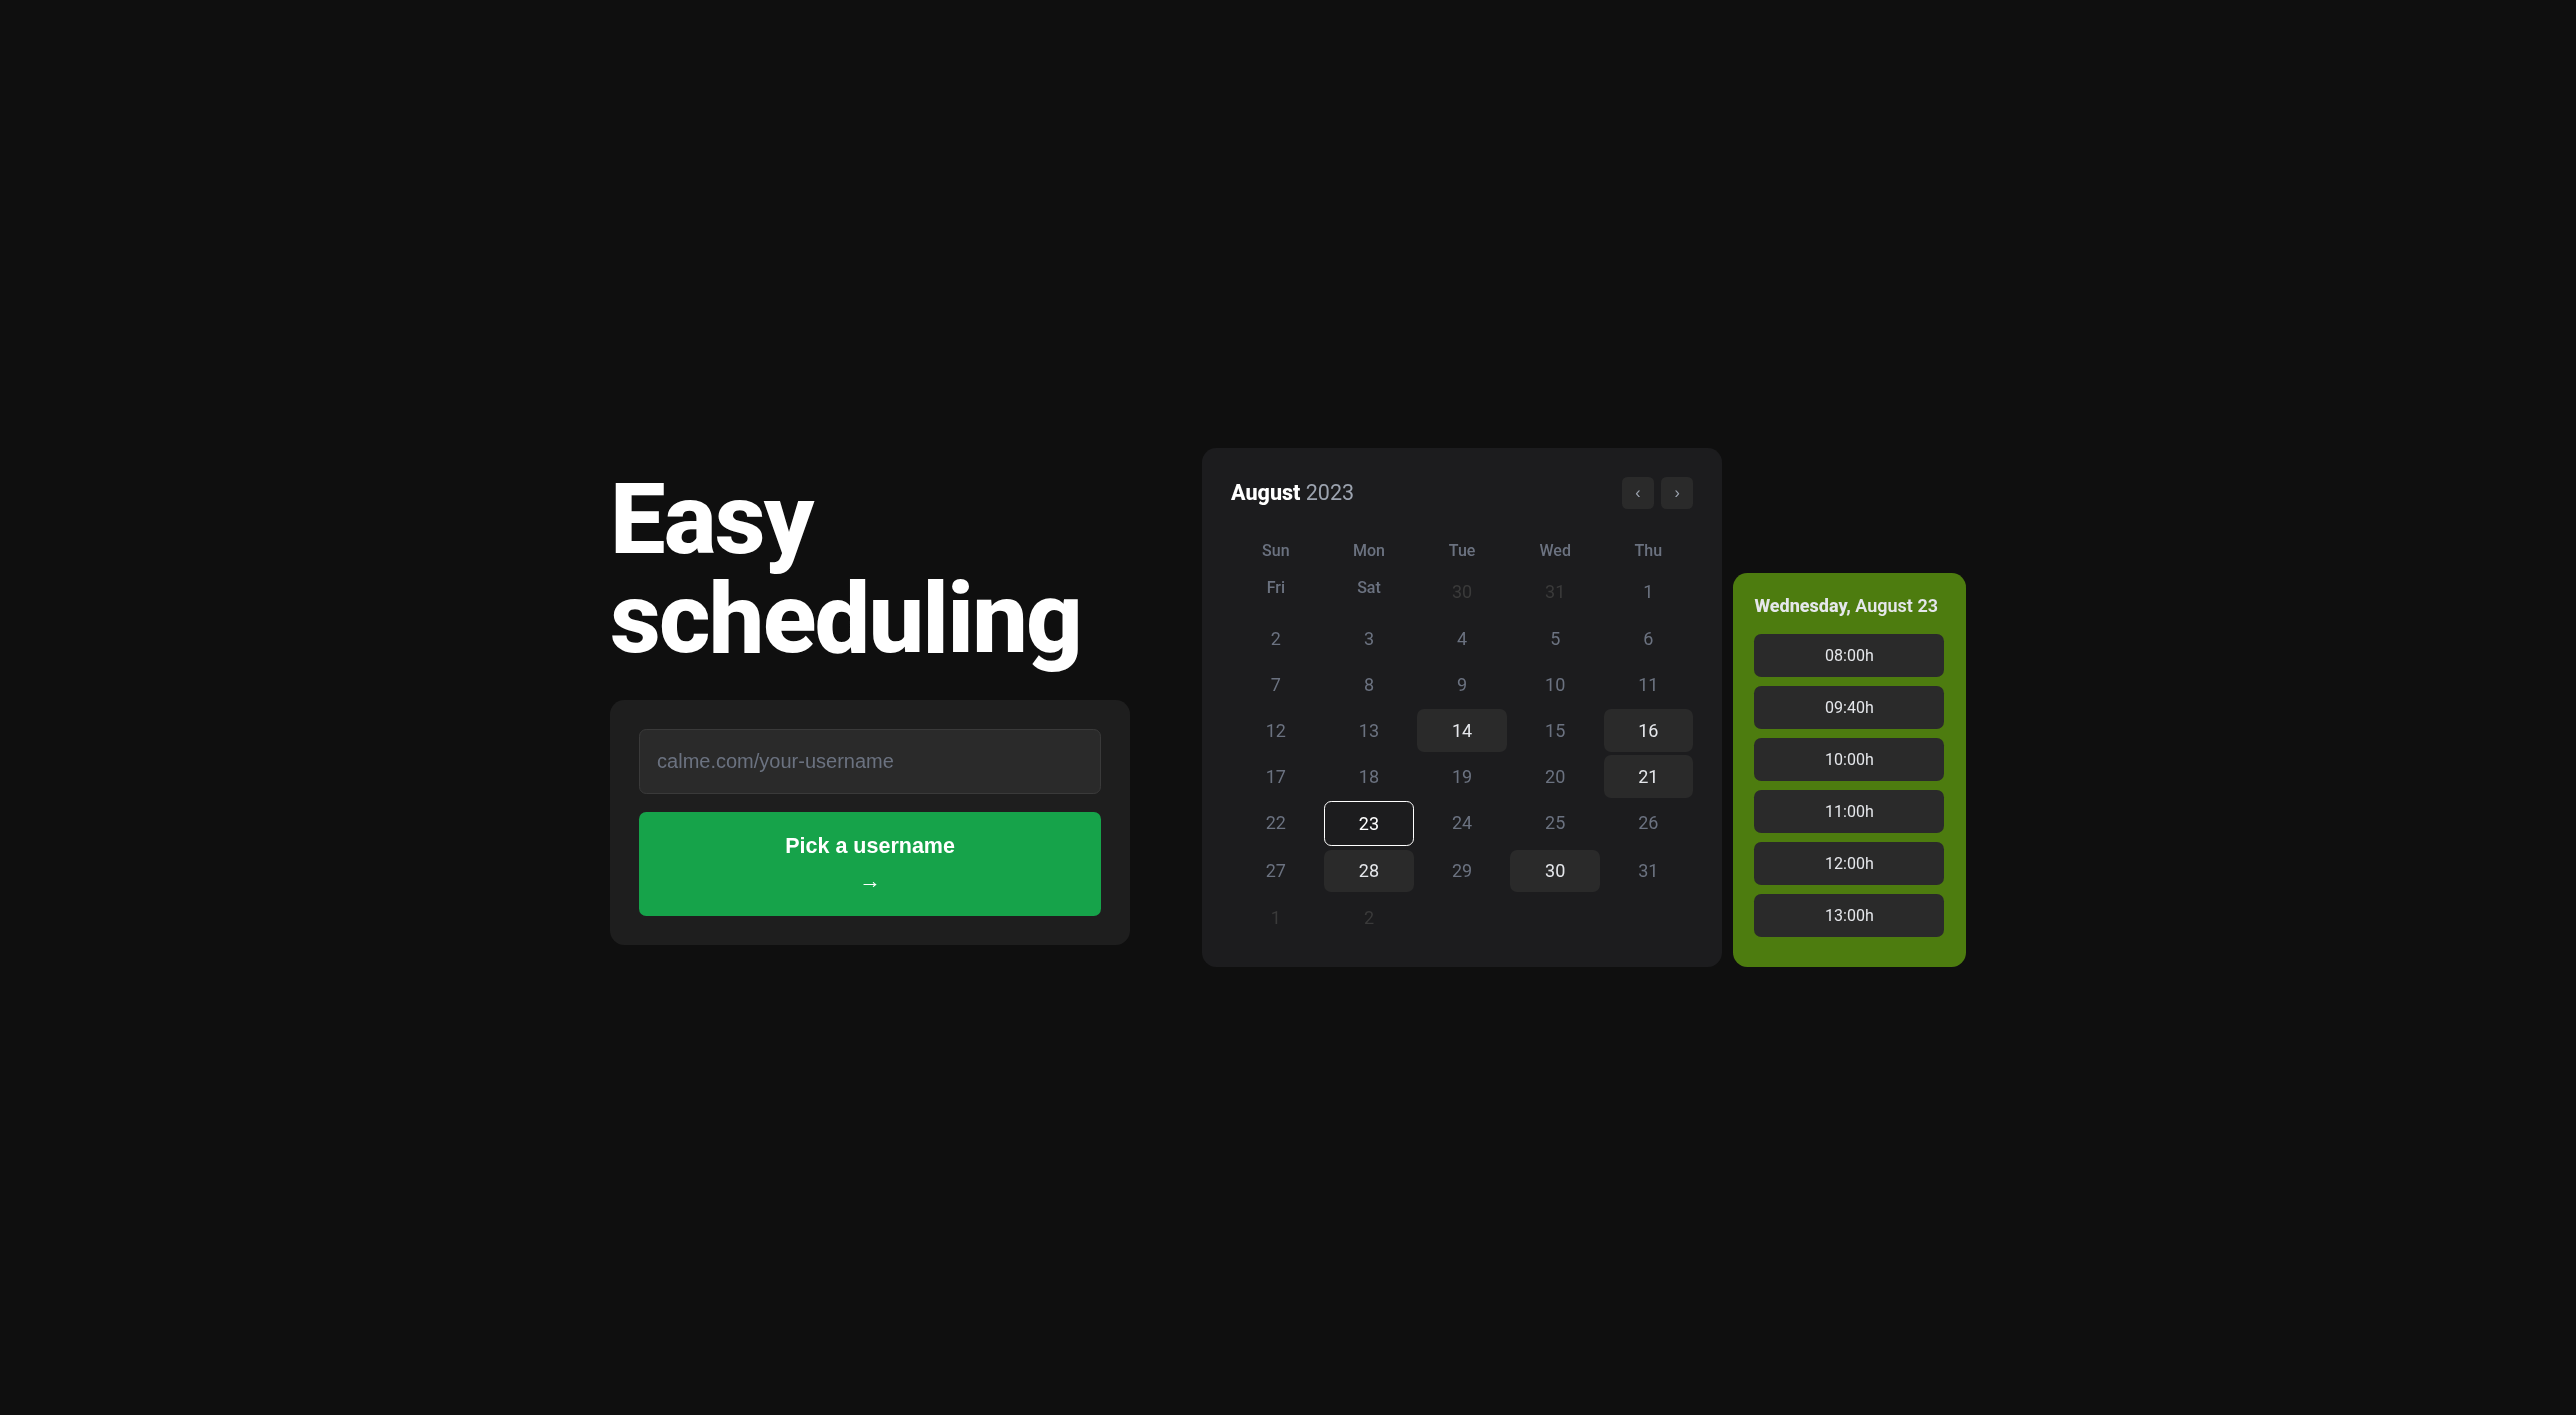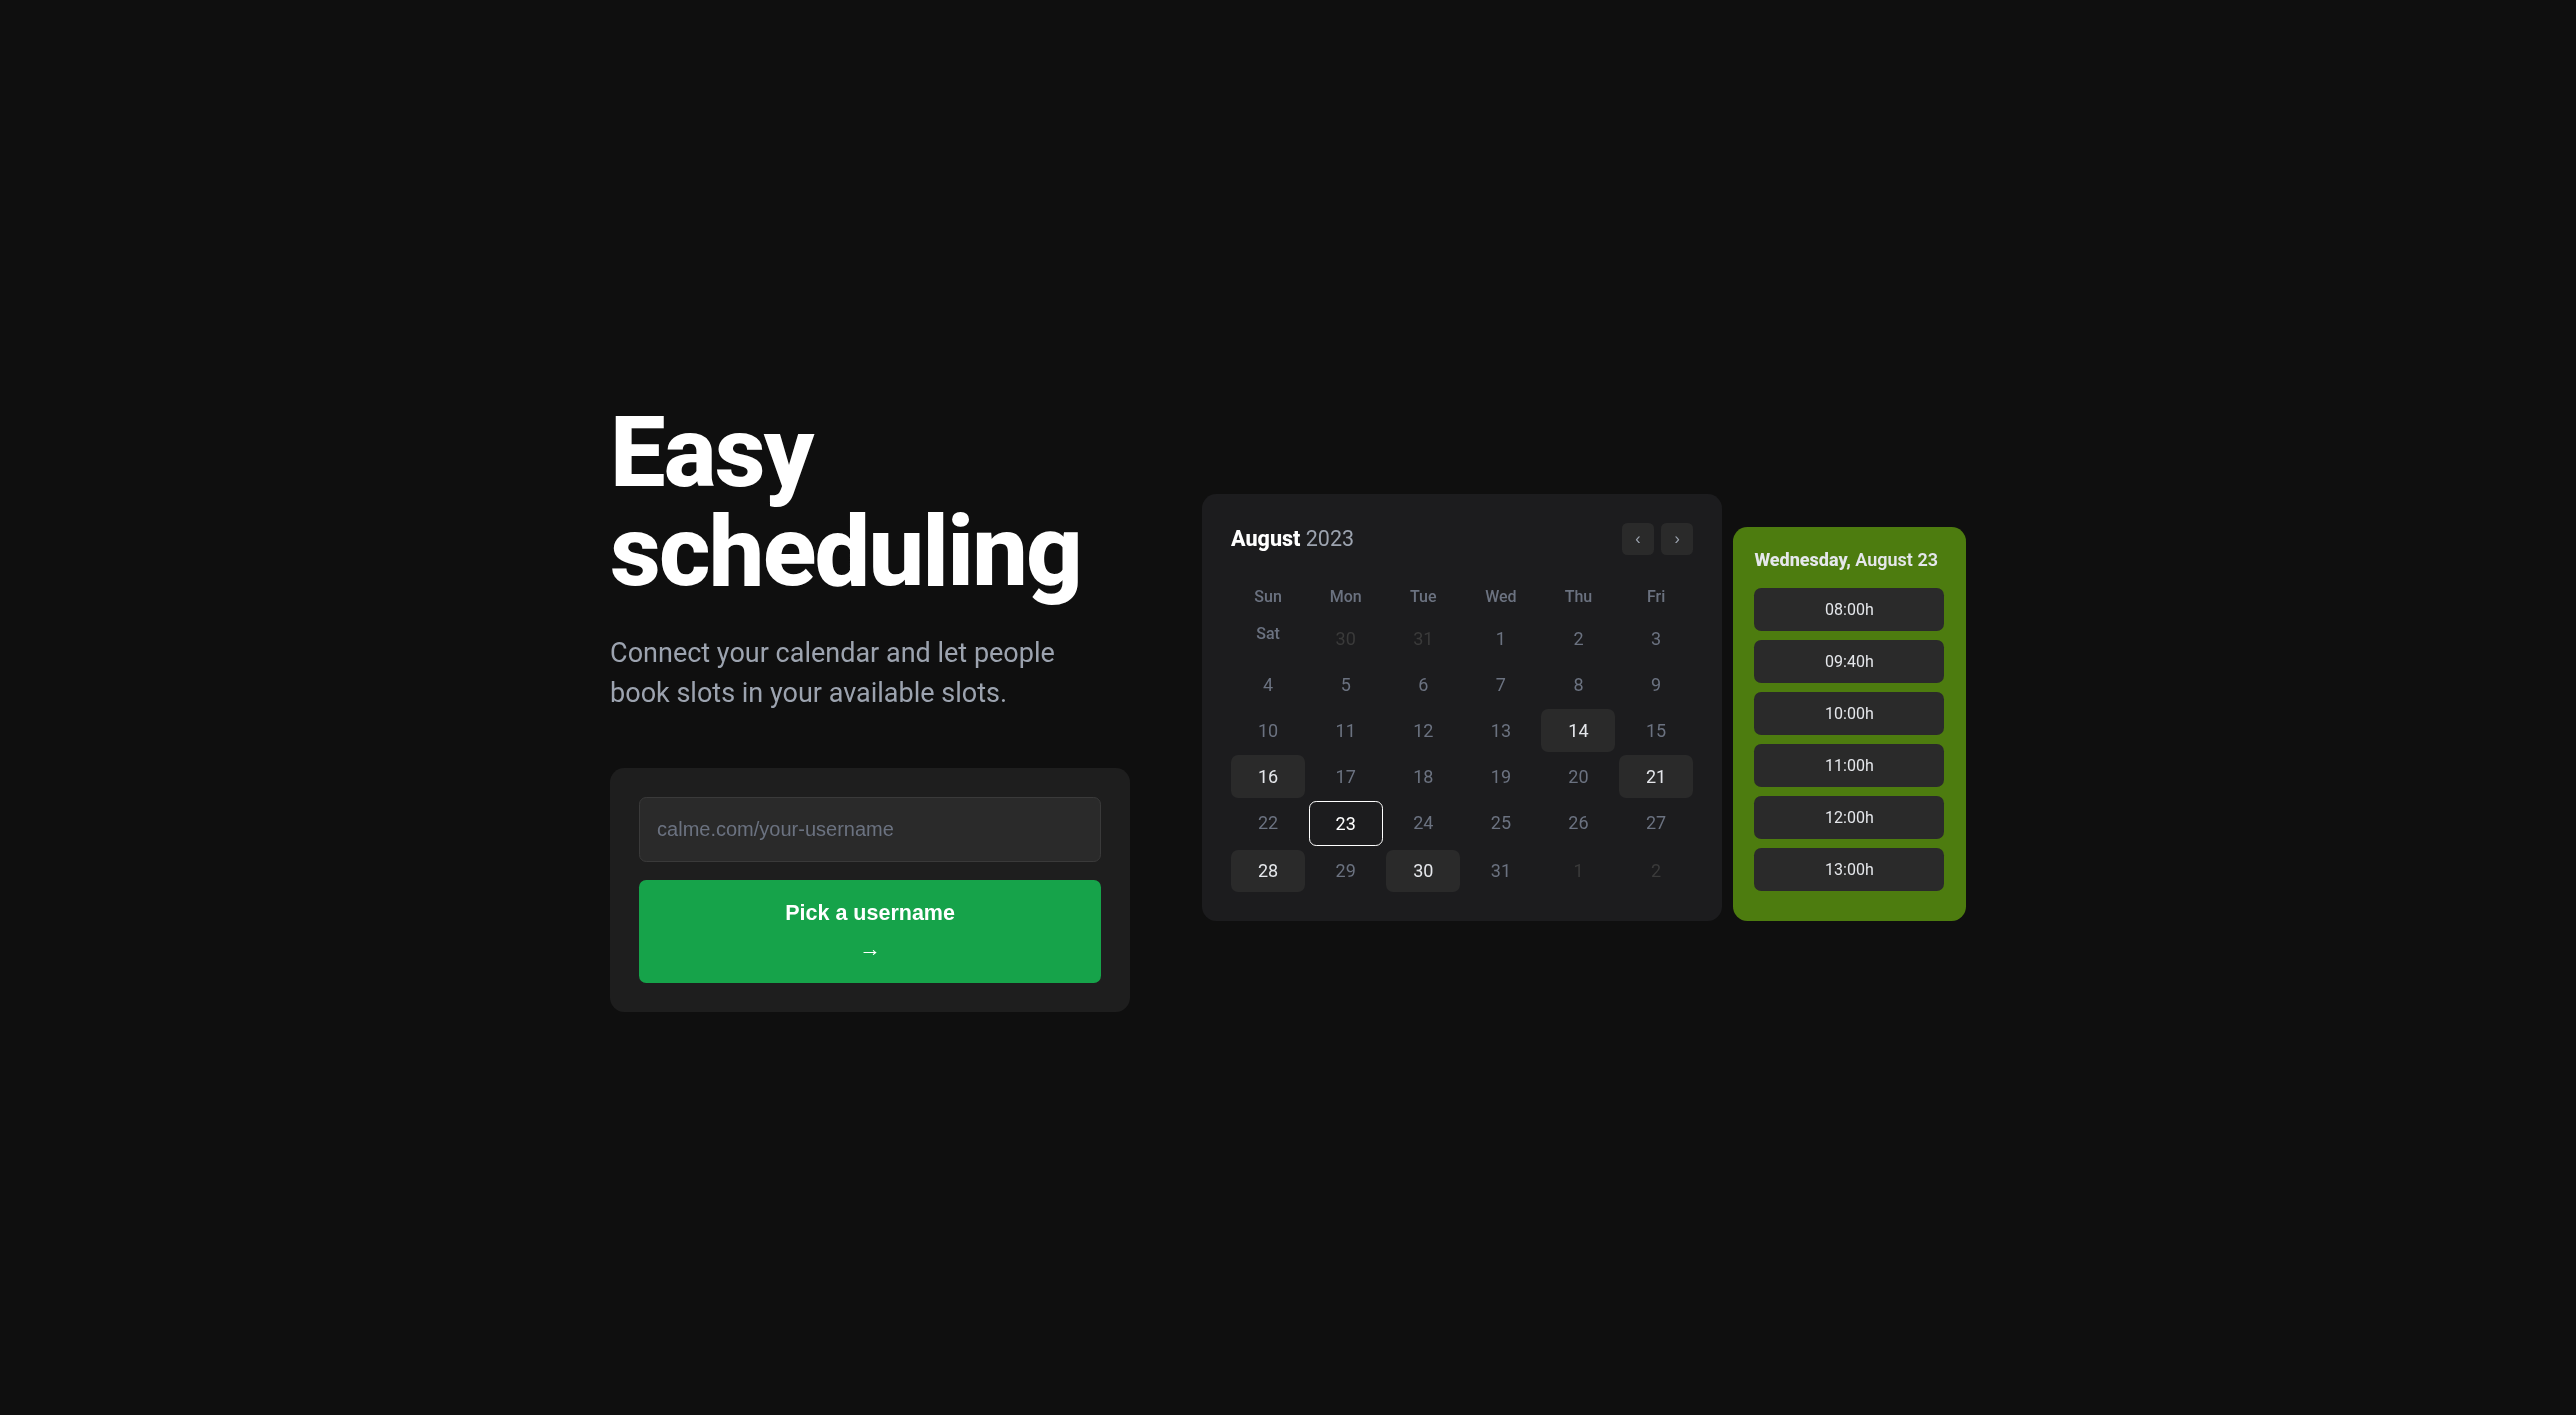--- a/index.html
+++ b/index.html
@@ -143,21 +143,21 @@
       border-radius: 5.4px;
       cursor: pointer;
       font-size: 16px;
       display: flex;
       align-items: center;
       justify-content: center;
     }
 
     .calendar-grid {
       display: grid;
-      grid-template-columns: repeat(6, 1fr);
+      grid-template-columns: repeat(5, 1fr);
       gap: 3.6px;
     }
 
     .day-header {
       text-align: center;
       color: #6b7280;
       font-size: 16px;
       padding: 7.2px 3.6px;
       font-weight: 500;
     }
@@ -219,21 +219,20 @@
 </head>
 <body>
 
 <div class="main-container">
 
   <div class="left-section">
     <h1 class="headline">
       <span>Easy</span><br>
       <span>scheduling</span>
     </h1>
-    <p class="subtitle">Connect your calendar and let people book slots in your available slots.</p>
 
     <div class="cta-box">
       <div class="url-input-wrapper">
         <input class="url-input" type="text" placeholder="calme.com/your-username" style="">
       </div>
       <button class="pick-username-btn">
         <span>Pick a username</span>
         <span class="arrow-icon">→</span>
       </button>
     </div>

